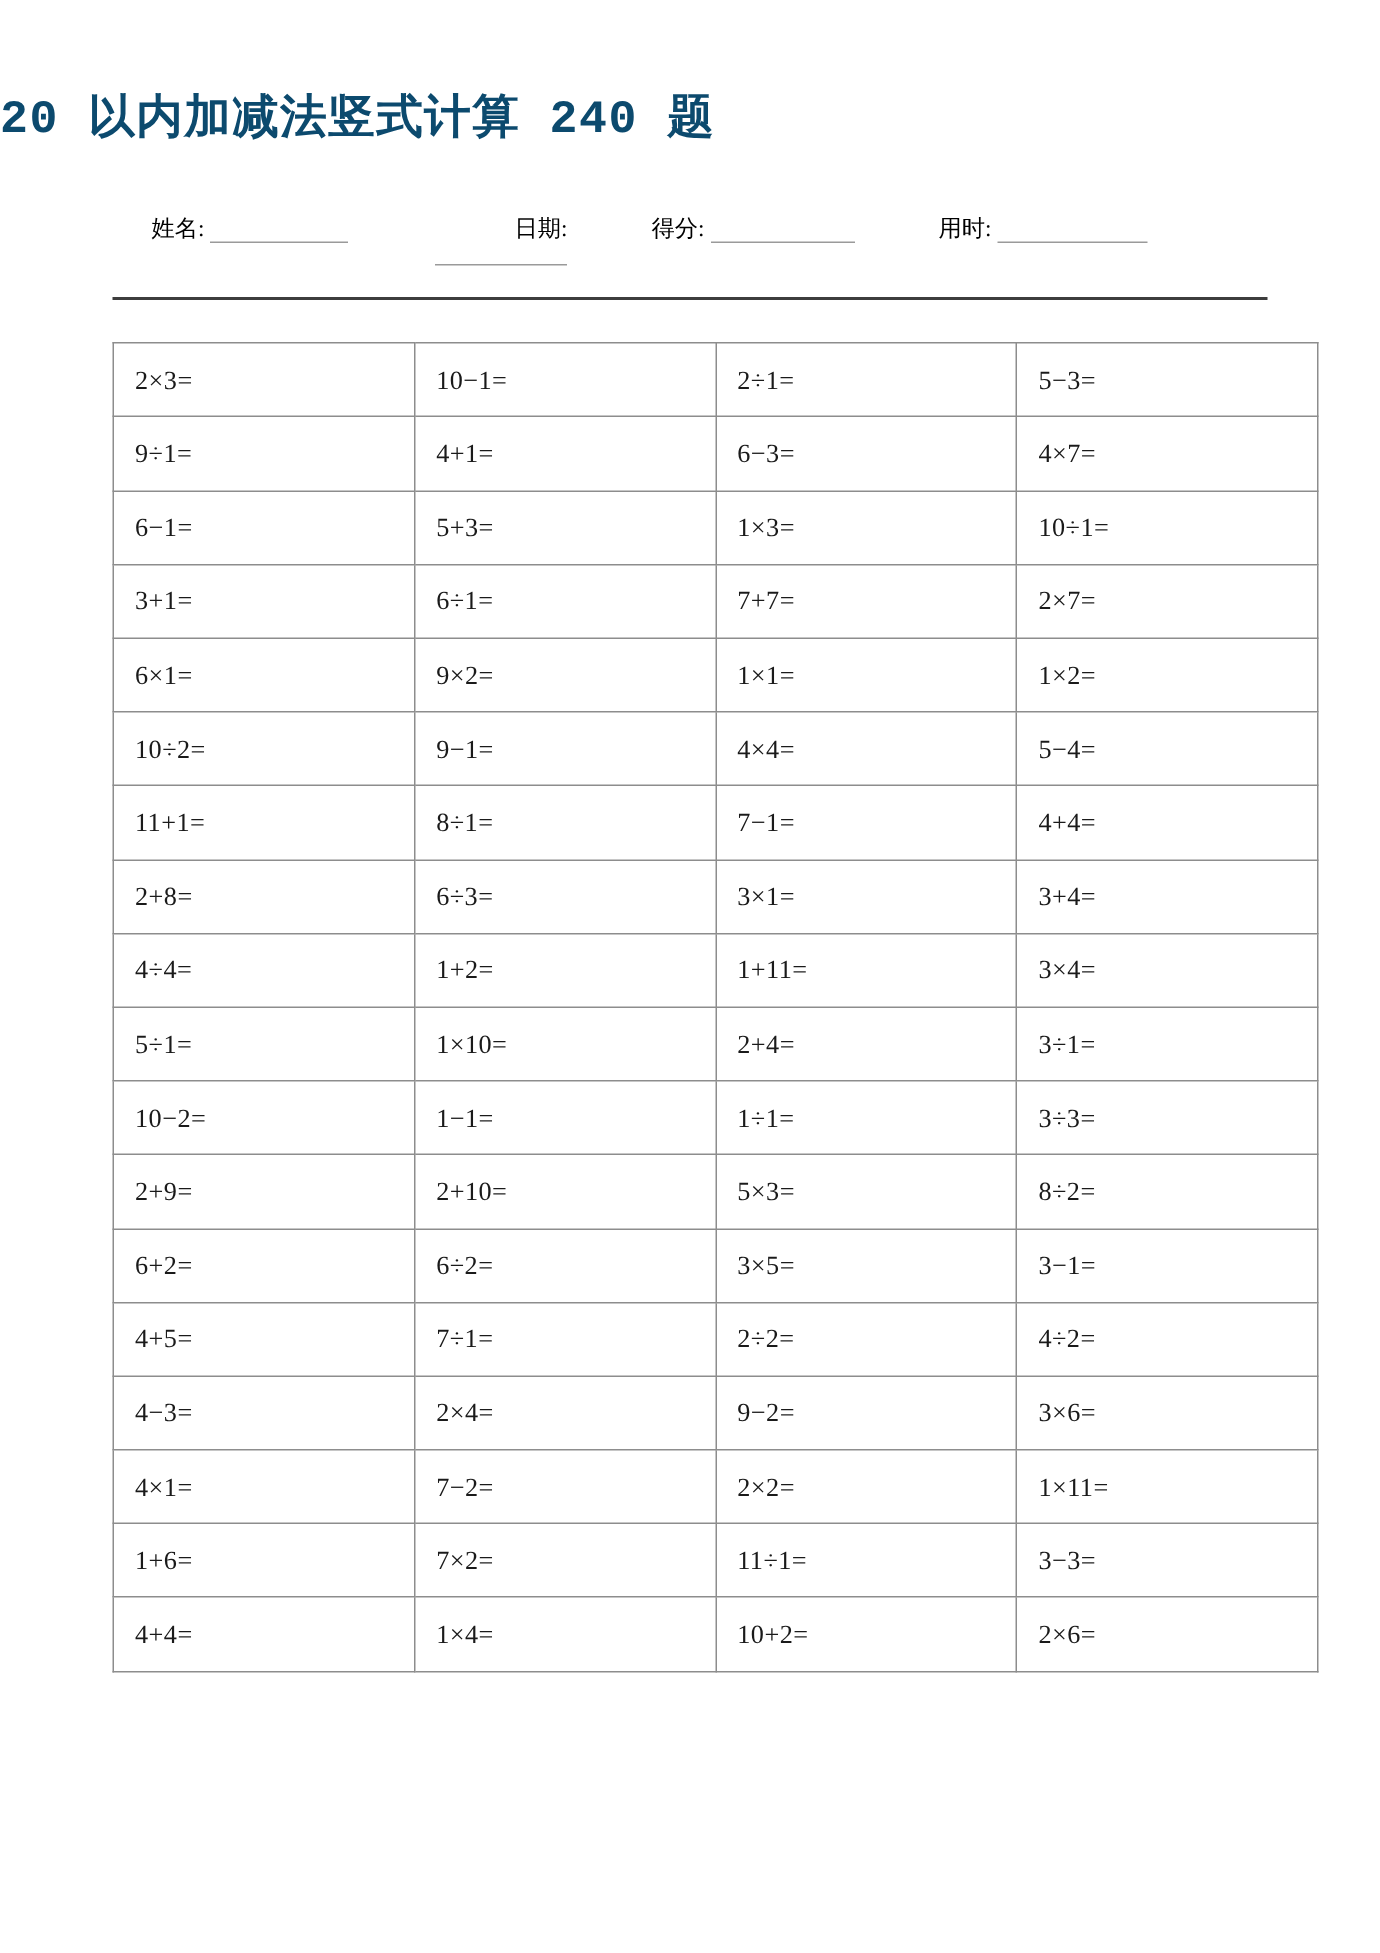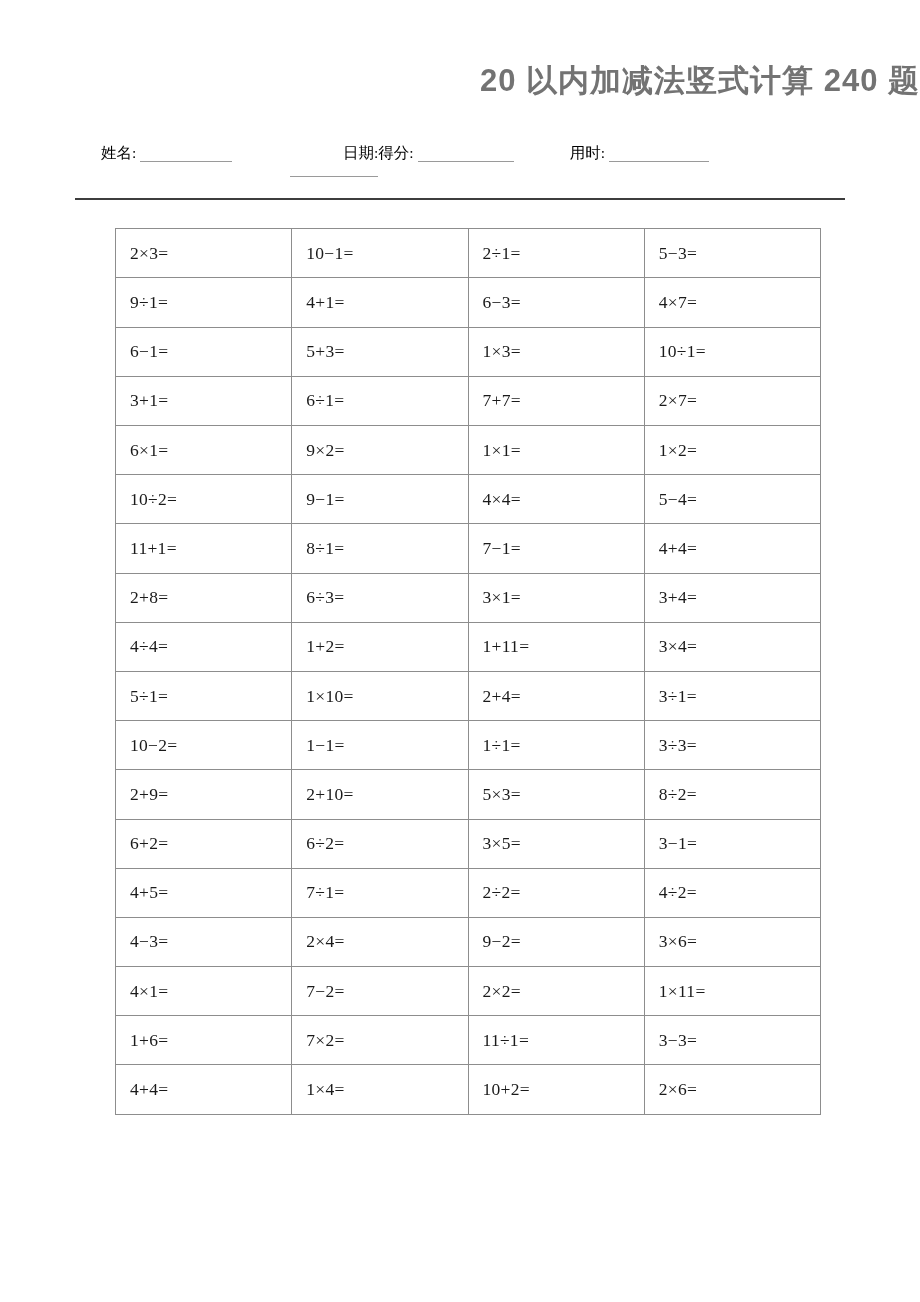--- a/index.html
+++ b/index.html
@@ -18,49 +18,49 @@
 
   .page {
     position: relative;
     width: 920px;
     height: 1302px;
     padding: 0;
   }
 
   
   .title {
-    text-align: right;
+    text-align: left;
     font-size: 31px;
     font-weight: bold;
     letter-spacing: 1px;
     margin: 0;
     padding-top: 62px;
     line-height: 1.25;
-    font-family: Liberation Sans, sans-serif;
-    color: #737373;
+    font-family: Liberation Mono, monospace;
+    color: #0c4a6e;
   }
 
   
   .meta-row {
     display: flex;
     align-items: flex-start;
     margin: 0 auto;
     width: 770px;
     padding-top: 44px;
     font-size: 15.5px;
     color: #000;
   }
   .meta-field {
     display: flex;
     align-items: flex-end;
     white-space: nowrap;
   }
   .meta-field.f-name  { margin-left: 26px; }
   .meta-field.f-date  { margin-left: 54px; flex-direction: column; }
-  .meta-field.f-score { }
+  .meta-field.f-score { margin-left: 56px; }
   .meta-field.f-time  { margin-left: 56px; }
 
   .meta-label {
     font-size: 15.5px;
     line-height: 1;
     padding-bottom: 2px;
     font-family: "Liberation Serif", "DejaVu Serif", serif;
   }
   .meta-blank {
     display: inline-block;
@@ -81,23 +81,22 @@
     border-top: 2.2px solid #3d3d3d;
   }
 
   
   .table-wrap {
     width: 770px;
     margin: 28px auto 0 auto;
   }
   table.problems {
     border-collapse: collapse;
-    width: 706px;
+    width: 804px;
     table-layout: fixed;
-    margin-left: 40px;
   }
   table.problems td {
     border: 1px solid #8d8d8d;
     height: 49.2px;
     padding: 0 0 0 14px;
     font-size: 17.5px;
     vertical-align: middle;
     font-family: "Liberation Serif", "DejaVu Serif", serif;
     color: #1a1a1a;
     letter-spacing: 0.3px;

